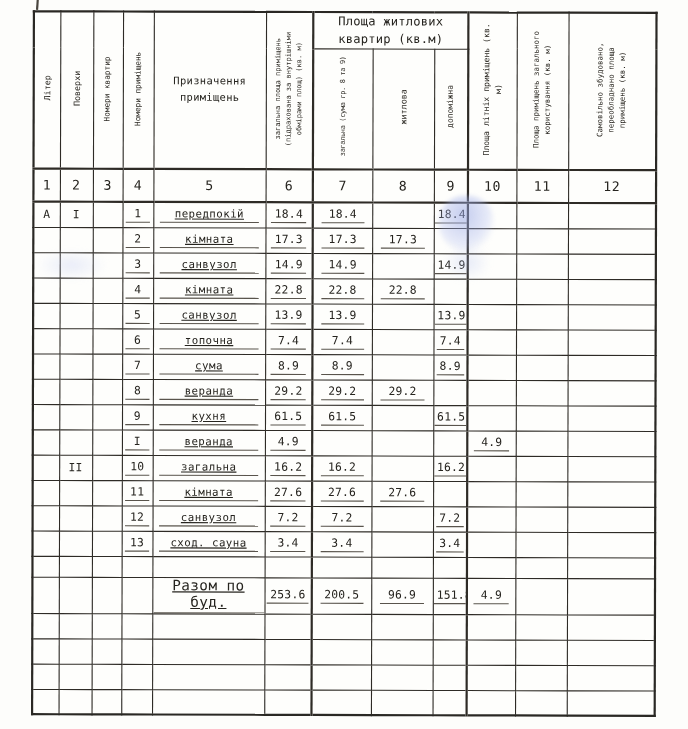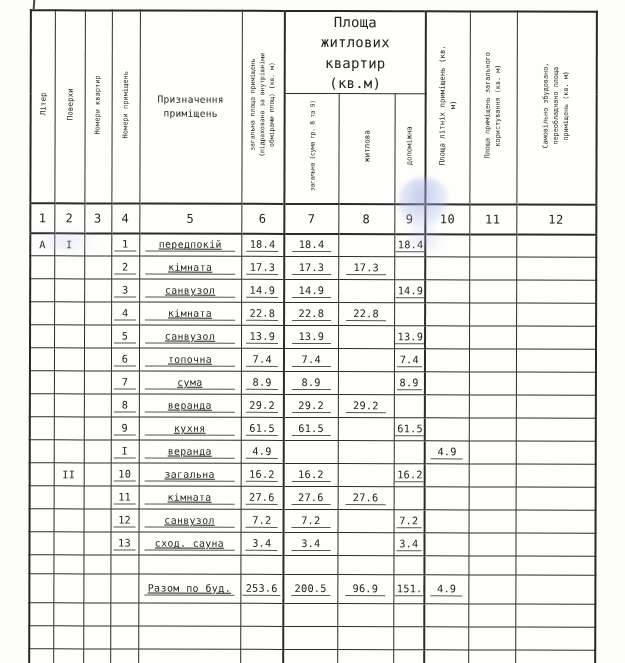--- a/index.html
+++ b/index.html
@@ -52,28 +52,28 @@
     height:128px;color:#2b2822;
   }
   .vt-sub{height:100px;}
   .vt-6{font-size:6.4px;line-height:1.5;}
   .vt-7{font-size:6.3px;letter-spacing:-0.3px;line-height:1.5;}
   .vt-10{font-size:7.4px;}
   .vt-11{font-size:6.8px;line-height:1.5;}
   .vt-12{font-size:6.8px;line-height:1.5;}
   .vt-12w{height:118px;}
   .htext{font-size:9.5px;line-height:1.5;letter-spacing:0.3px;}
-  .gtext{font-size:14px;line-height:1.45;letter-spacing:0.2px;}
+  .gtext{font-size:11px;line-height:1.45;letter-spacing:0.2px;}
   tr.numrow td{font-size:12px;letter-spacing:0.5px;}
 
   tr.data-row td,tr.totals-row td{font-size:10.3px;letter-spacing:0.2px;}
   .u{display:inline-block;border-bottom:1.1px solid #59544c;padding:0 3px 1px 3px;min-width:62%;}
   .u-name{min-width:84%;font-size:9.8px;letter-spacing:0.4px;text-decoration:underline;}
   .plain{display:inline-block;padding:0 2px;}
-  tr.totals-row .u-name{font-size:10px;}
+  tr.totals-row .u-name{font-size:13px;}
 </style>
 </head>
 <body>
 
 <div class="sheet">
   <div class="tick"></div>
   <div class="blob1"></div>
   <div class="blob1b"></div>
   <div class="blob2"></div>
 

